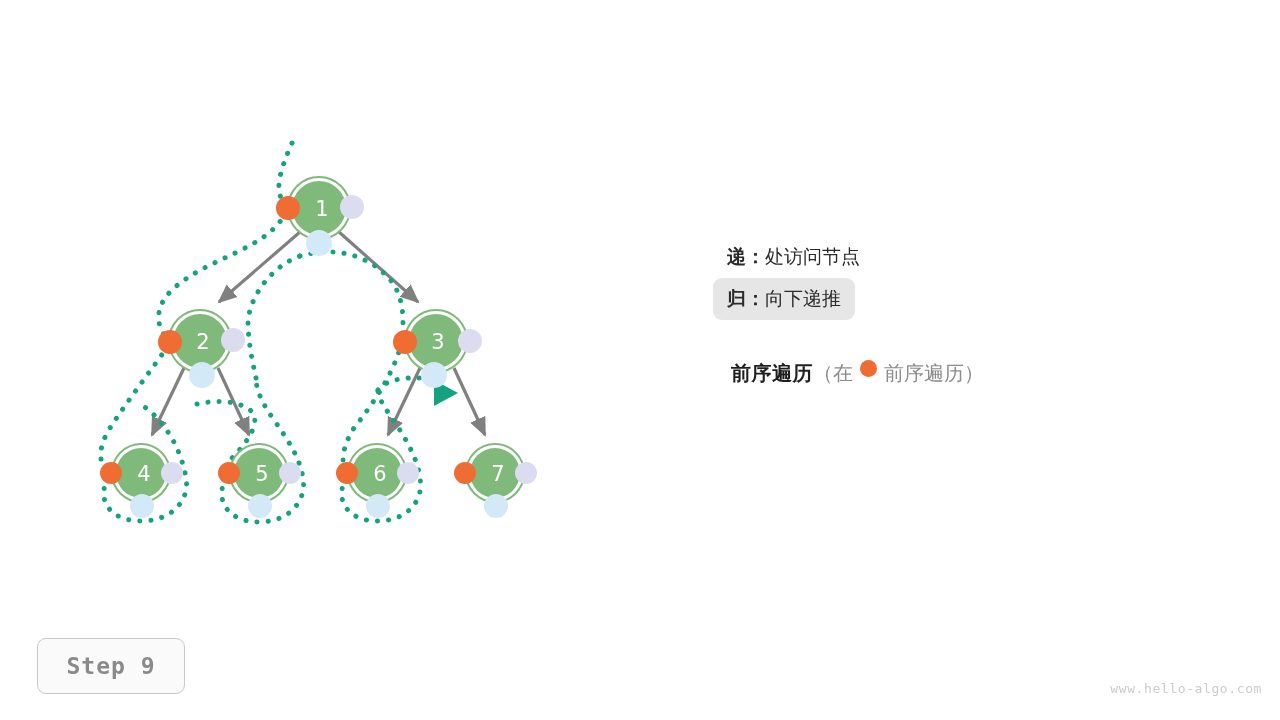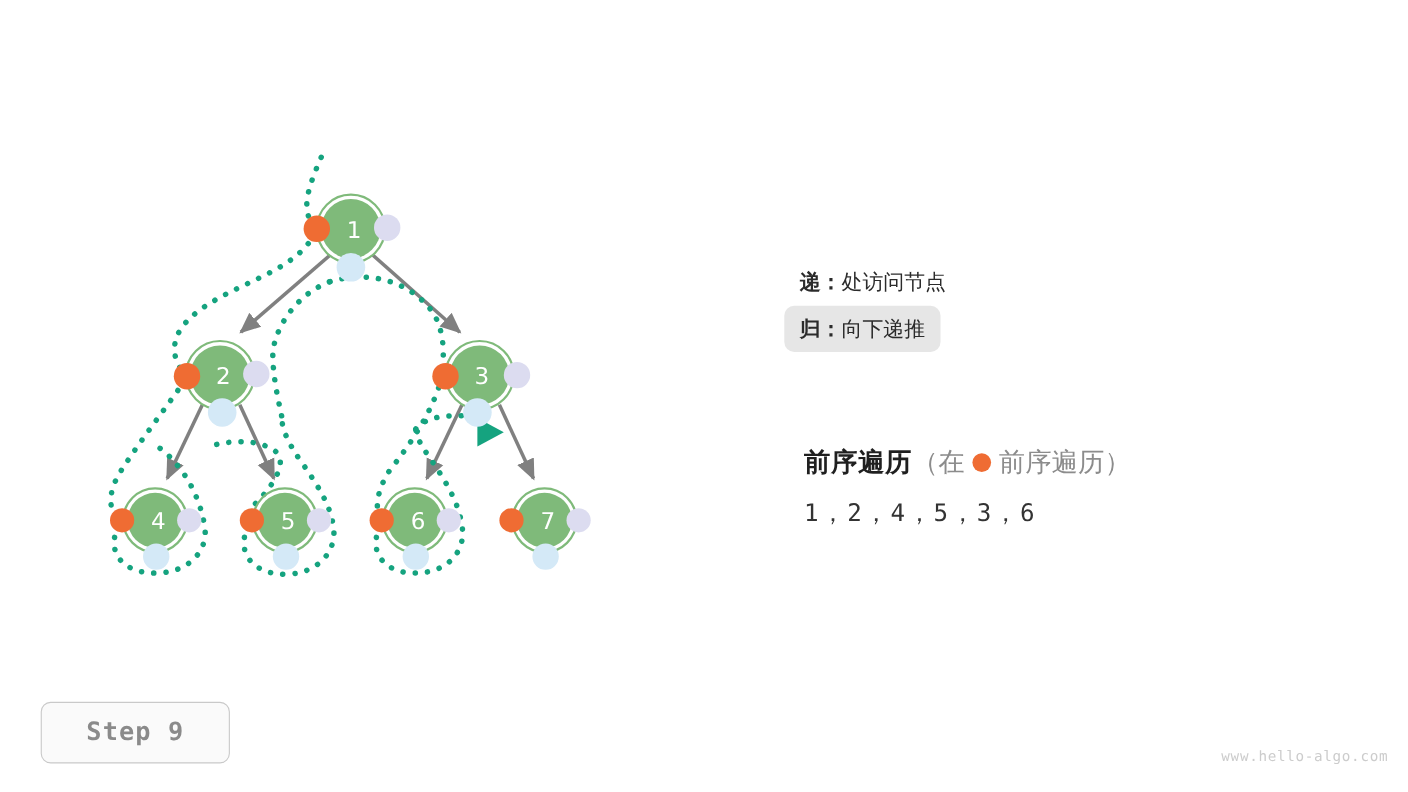--- a/index.html
+++ b/index.html
@@ -61,24 +61,23 @@
   }
 
   #order-block {
     position: absolute;
     left: 731px;
     top: 360px;
     width: 500px;
   }
   .order-title-row {
     display: flex;
-    align-items: center;
-    font-size: 24px;
+    align-items: flex-start;
+    font-size: 20px;
     white-space: pre;
-    margin-top: 44px;
   }
   .order-title-main {
     font-weight: bold;
     color: #1f1f1f;
     letter-spacing: 0.5px;
   }
   .order-title-sub {
     color: #8c8c8c;
     font-weight: normal;
   }
@@ -97,21 +96,21 @@
     font-size: 22px;
     color: #333333;
     letter-spacing: 2px;
   }
 
   
   #step-badge {
     position: absolute;
     left: 37px;
     top: 638px;
-    width: 172px;
+    width: 148px;
     height: 56px;
     box-sizing: border-box;
     border: 1px solid #c9c9c9;
     border-radius: 9px;
     background: #fafafa;
     display: flex;
     align-items: center;
     justify-content: center;
     font-family: "DejaVu Sans Mono", "Liberation Mono", monospace;
     font-size: 23px;
@@ -263,21 +262,20 @@
 
 </div>
 
 <div id="order-block">
   <div class="order-title-row">
     <span class="order-title-main">前序遍历</span>
     <span class="order-title-sub">（在</span>
     <span class="inline-orange-dot"></span>
     <span class="order-title-sub">前序遍历）</span>
   </div>
-  <div id="order-sequence">1，2，4，5，3，6</div>
 </div>
 
 <div id="step-badge">
   <span>Step 9</span>
 </div>
 
 <div id="watermark">
   <span>www.hello-algo.com</span>
 </div>
 

